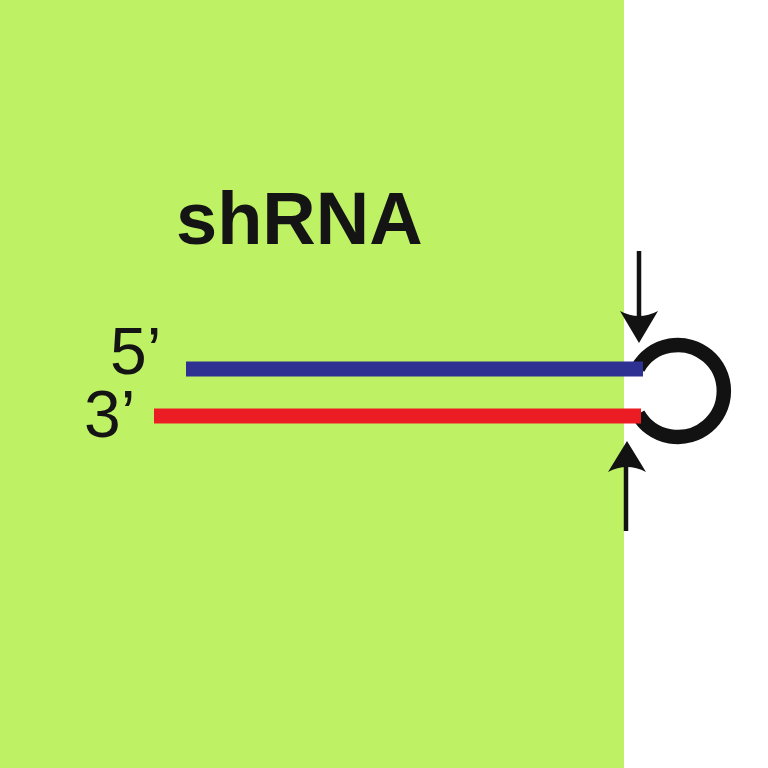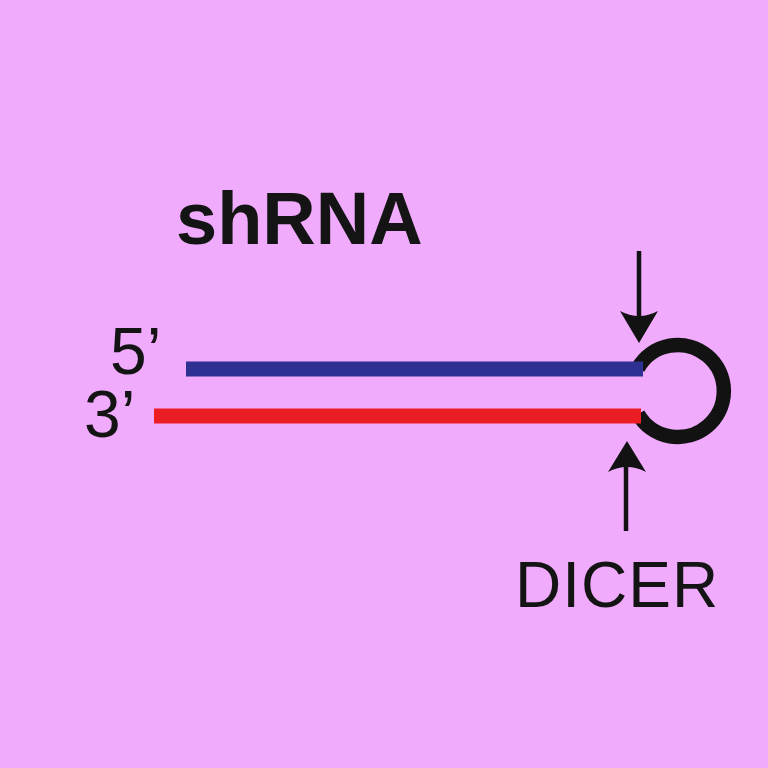--- a/index.html
+++ b/index.html
@@ -6,23 +6,23 @@
     margin: 0;
     padding: 0;
     width: 768px;
     height: 768px;
     background: #ffffff;
     font-family: "Liberation Sans", sans-serif;
     overflow: hidden;
   }
   #canvas {
     position: relative;
-    width: 768px;
+    width: 624px;
     height: 768px;
-    background: #f0abfc;
+    background: #bef264;
   }
   .label {
     position: absolute;
     color: #141414;
     white-space: nowrap;
     line-height: 1;
     user-select: none;
   }
   #title {
     left: 176px;
@@ -79,15 +79,14 @@
       <path d="M 627 441 L 608 472 Q 627 462 646 472 Z" fill="#121212"></path>
     </g>
   </svg>
 
   <div id="title" class="label">shRNA</div>
 
   <div id="five-prime" class="label">5’</div>
 
   <div id="three-prime" class="label">3’</div>
 
-  <div id="dicer" class="label">DICER</div>
 
 </div>
 
 </body></html>

